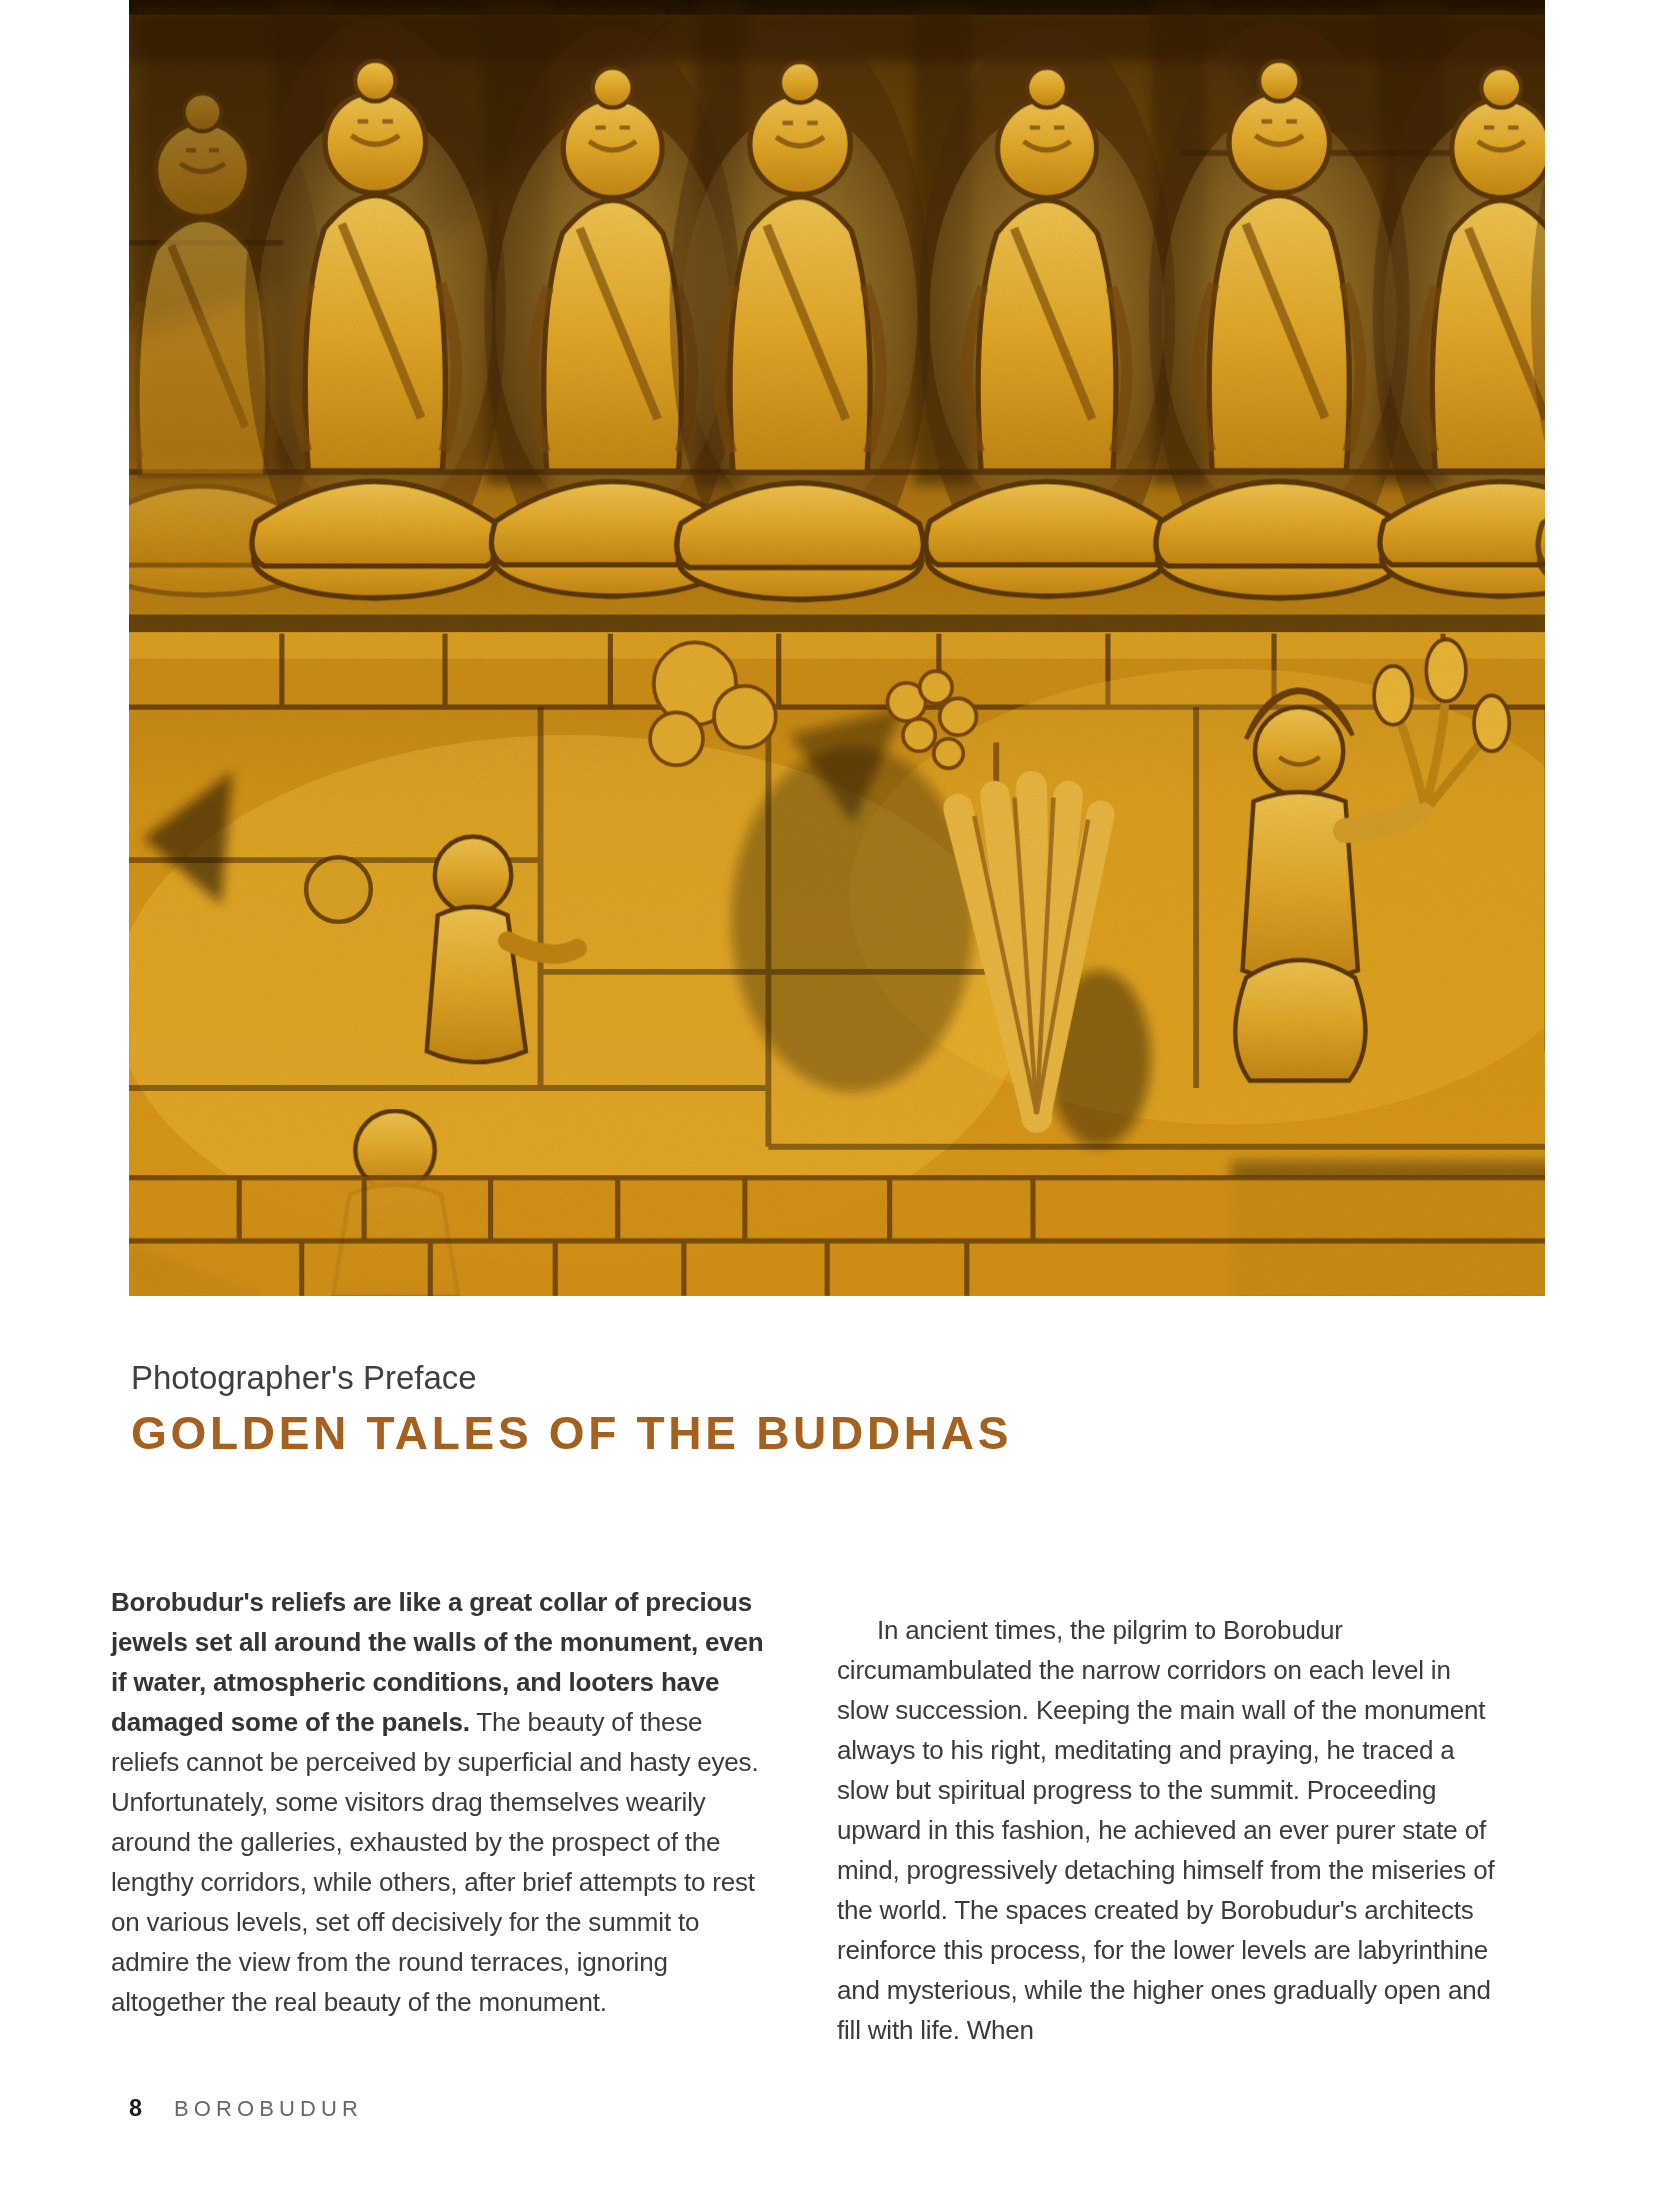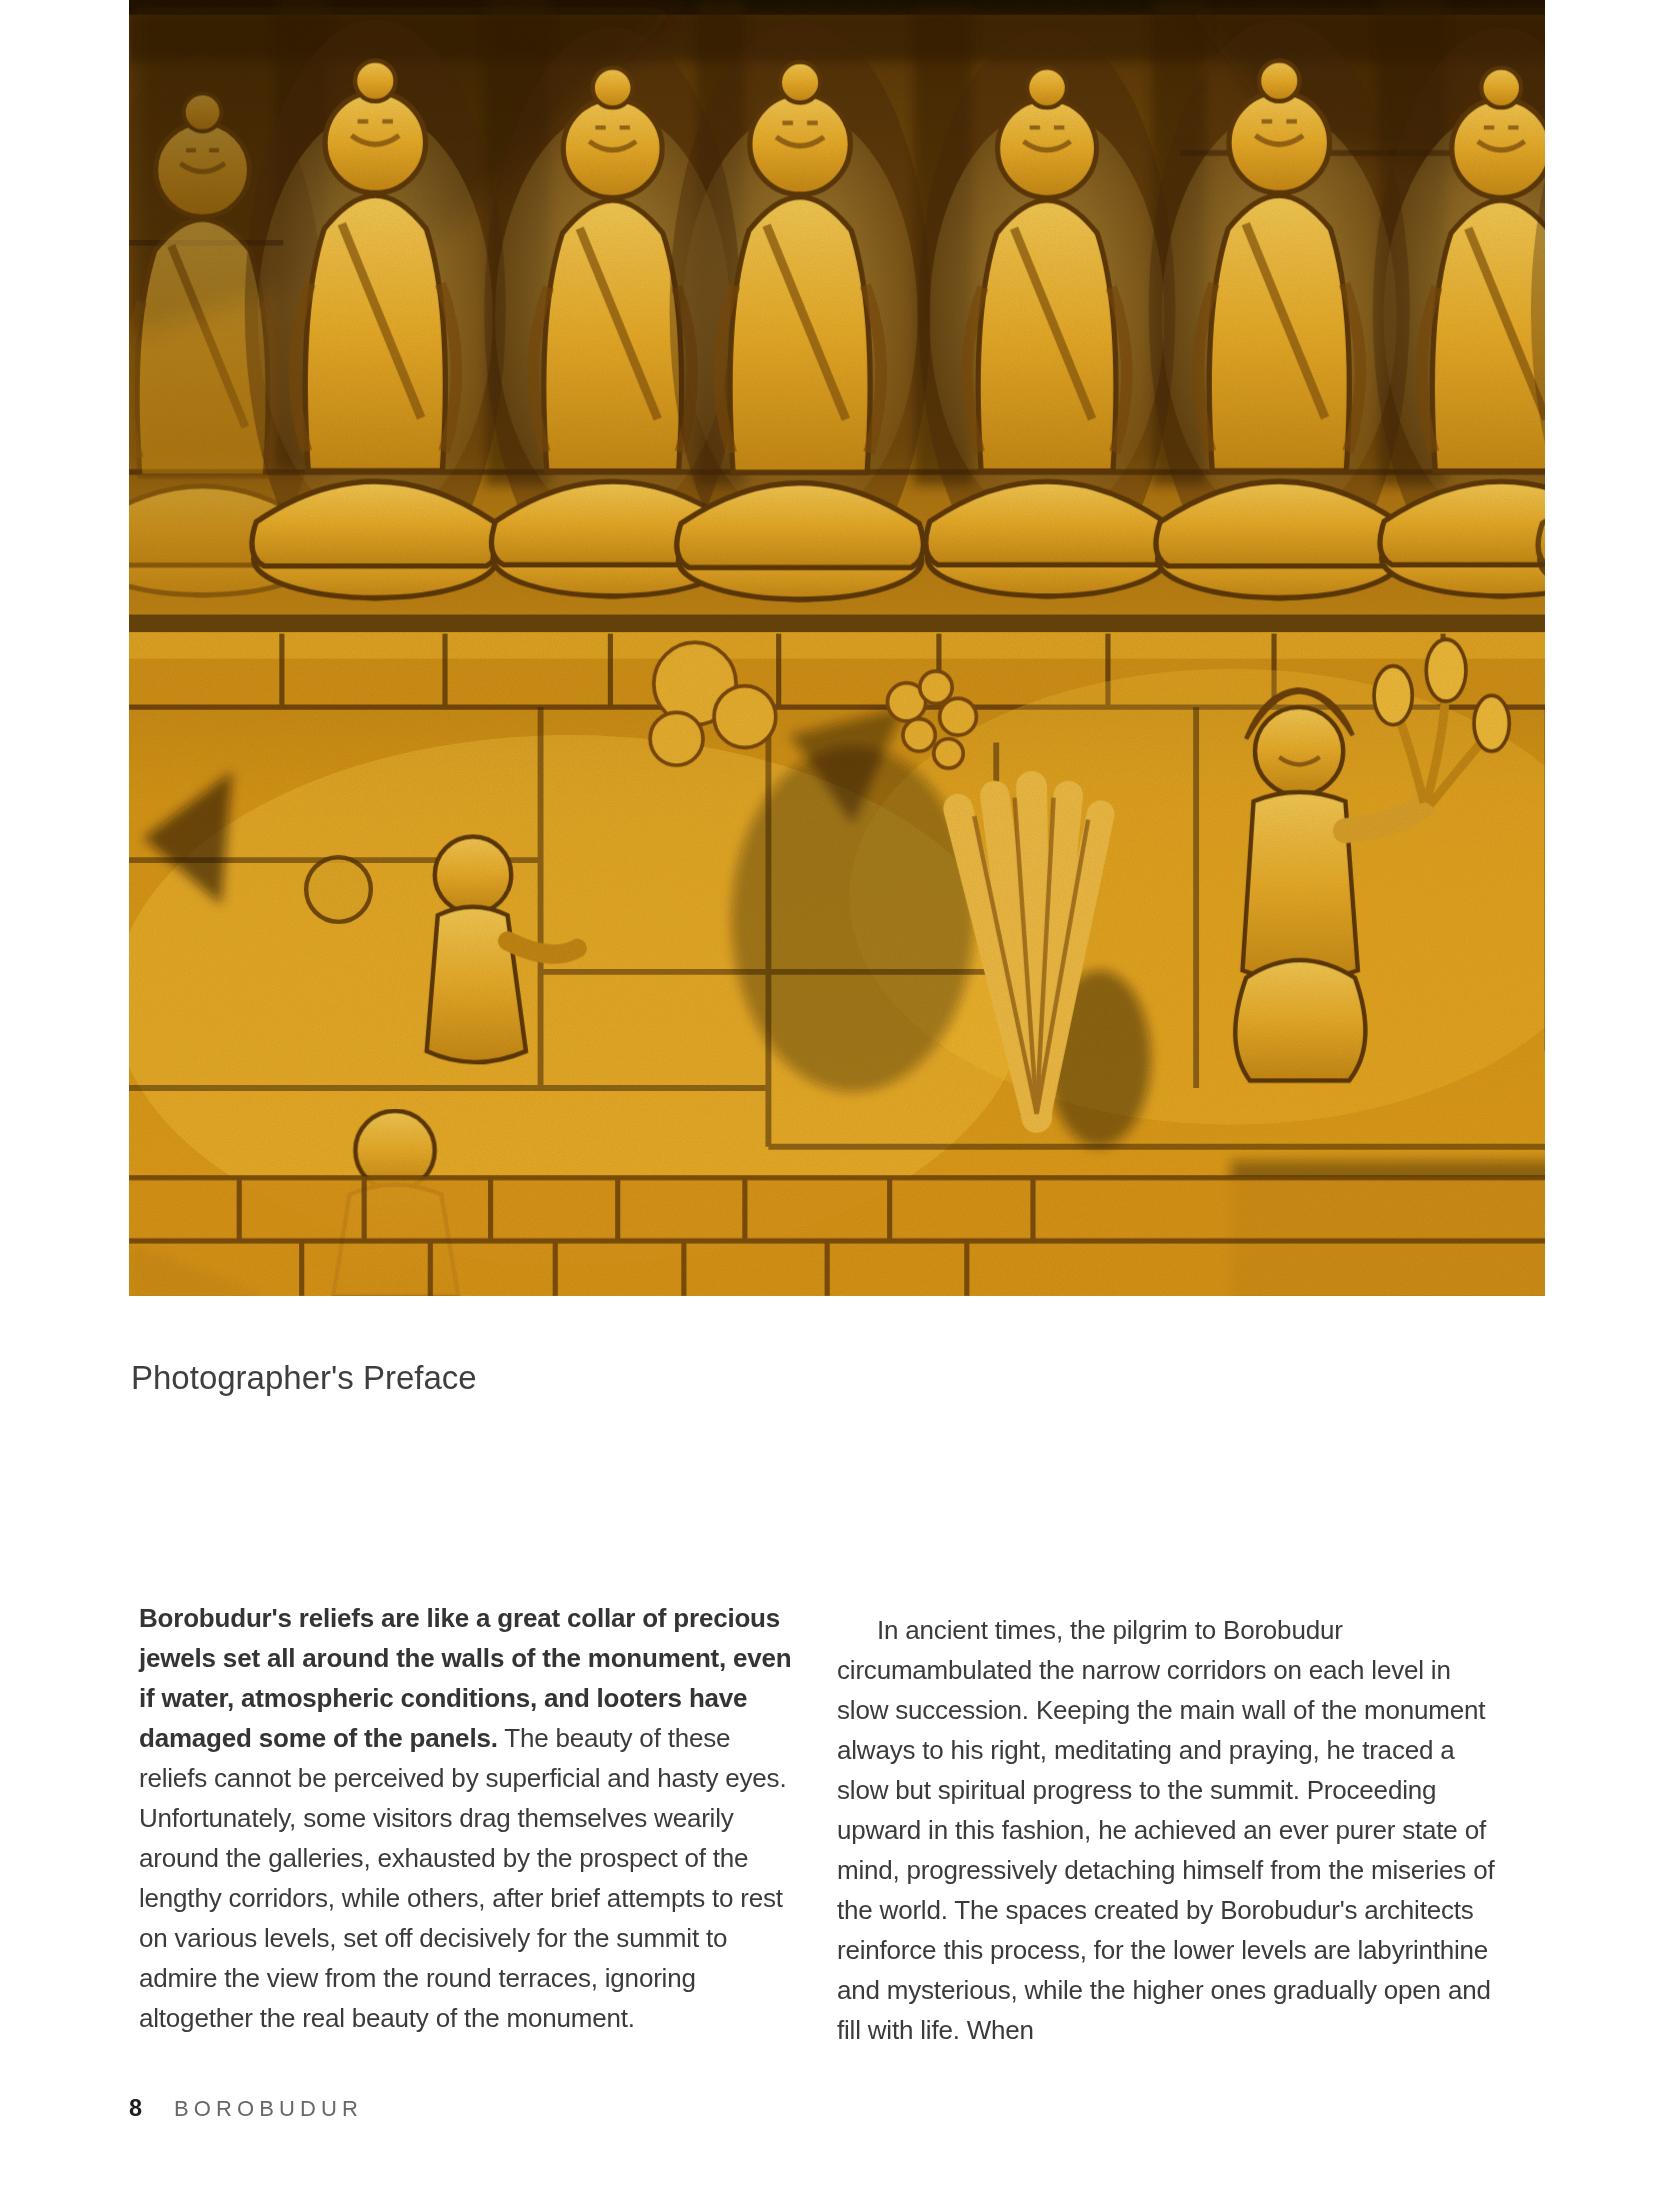--- a/index.html
+++ b/index.html
@@ -11,21 +11,21 @@
   .photo svg{width:100%;height:100%;display:block;}
 
   .kicker{position:absolute;left:131px;top:1358px;font-size:33px;line-height:1.2;
           color:var(--kicker-color,#3f3f3f);}
   .title{position:absolute;left:131px;top:1408px;margin:0;font-size:46px;line-height:1.1;
          font-weight:700;letter-spacing:3.7px;color:var(--title-color,#a5601e);}
 
   .col{position:absolute;top:1582px;font-size:26px;line-height:40px;letter-spacing:-0.2px;
        color:var(--text-color,#3b3b3b);}
   .col p{margin:0;}
-  .col-left{left:139px;width:665px;margin-top:16px;}
+  .col-left{left:111px;width:665px;}
   .col-right{left:837px;width:665px;margin-top:28px;}
   .col-right p{text-indent:40px;}
   .col strong{font-weight:700;color:#343434;}
 
   .footer{position:absolute;left:129px;top:2095px;white-space:nowrap;}
   .pagenum{font-size:23.5px;font-weight:700;color:#1d1d1d;}
   .booktitle{font-size:22px;color:var(--footer-muted,#686868);letter-spacing:5.1px;margin-left:32px;}
 </style>
 </head>
 <body>
@@ -240,20 +240,21 @@
         <line x1="1140" y1="1688" x2="1140" y2="1763"></line>
       </g>
 
       <rect x="0" y="0" width="2075" height="1763" filter="url(#grain)" opacity="0.28" style="mix-blend-mode:multiply"></rect>
 
       <rect x="0" y="0" width="2075" height="1763" fill="#e89a10" opacity="0.10" style="mix-blend-mode:multiply"></rect>
     </svg>
   </figure>
 
   <div class="kicker">Photographer's Preface</div>
+  <h1 class="title">GOLDEN TALES OF THE BUDDHAS</h1>
 
   <div class="col col-left">
     <p><strong>Borobudur's reliefs are like a great collar of precious jewels set all around the walls of the monument, even if water, atmospheric conditions, and looters have damaged some of the panels.</strong><span> The beauty of these reliefs cannot be perceived by superficial and hasty eyes. Unfortunately, some visitors drag themselves wearily around the galleries, exhausted by the prospect of the lengthy corridors, while others, after brief attempts to rest on various levels, set off decisively for the summit to admire the view from the round terraces, ignoring altogether the real beauty of the monument.</span></p>
   </div>
 
   <div class="col col-right">
     <p>In ancient times, the pilgrim to Borobudur circumambulated the narrow corridors on each level in slow succession. Keeping the main wall of the monument always to his right, meditating and praying, he traced a slow but spiritual progress to the summit. Proceeding upward in this fashion, he achieved an ever purer state of mind, progressively detaching himself from the miseries of the world. The spaces created by Borobudur's architects reinforce this process, for the lower levels are labyrinthine and mysterious, while the higher ones gradually open and fill with life. When</p>
   </div>
 
   <div class="footer">

